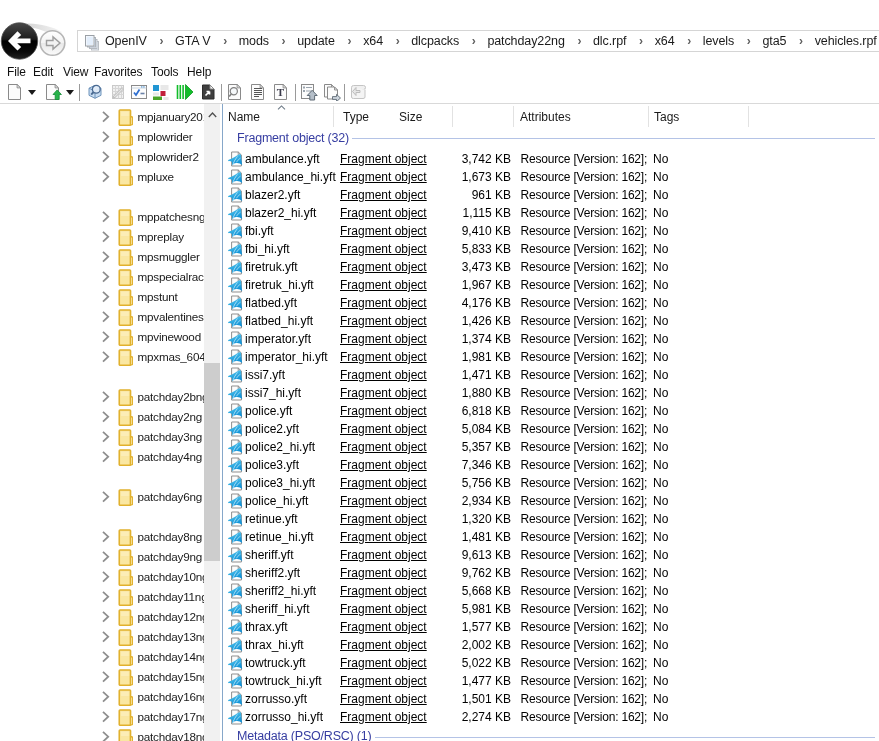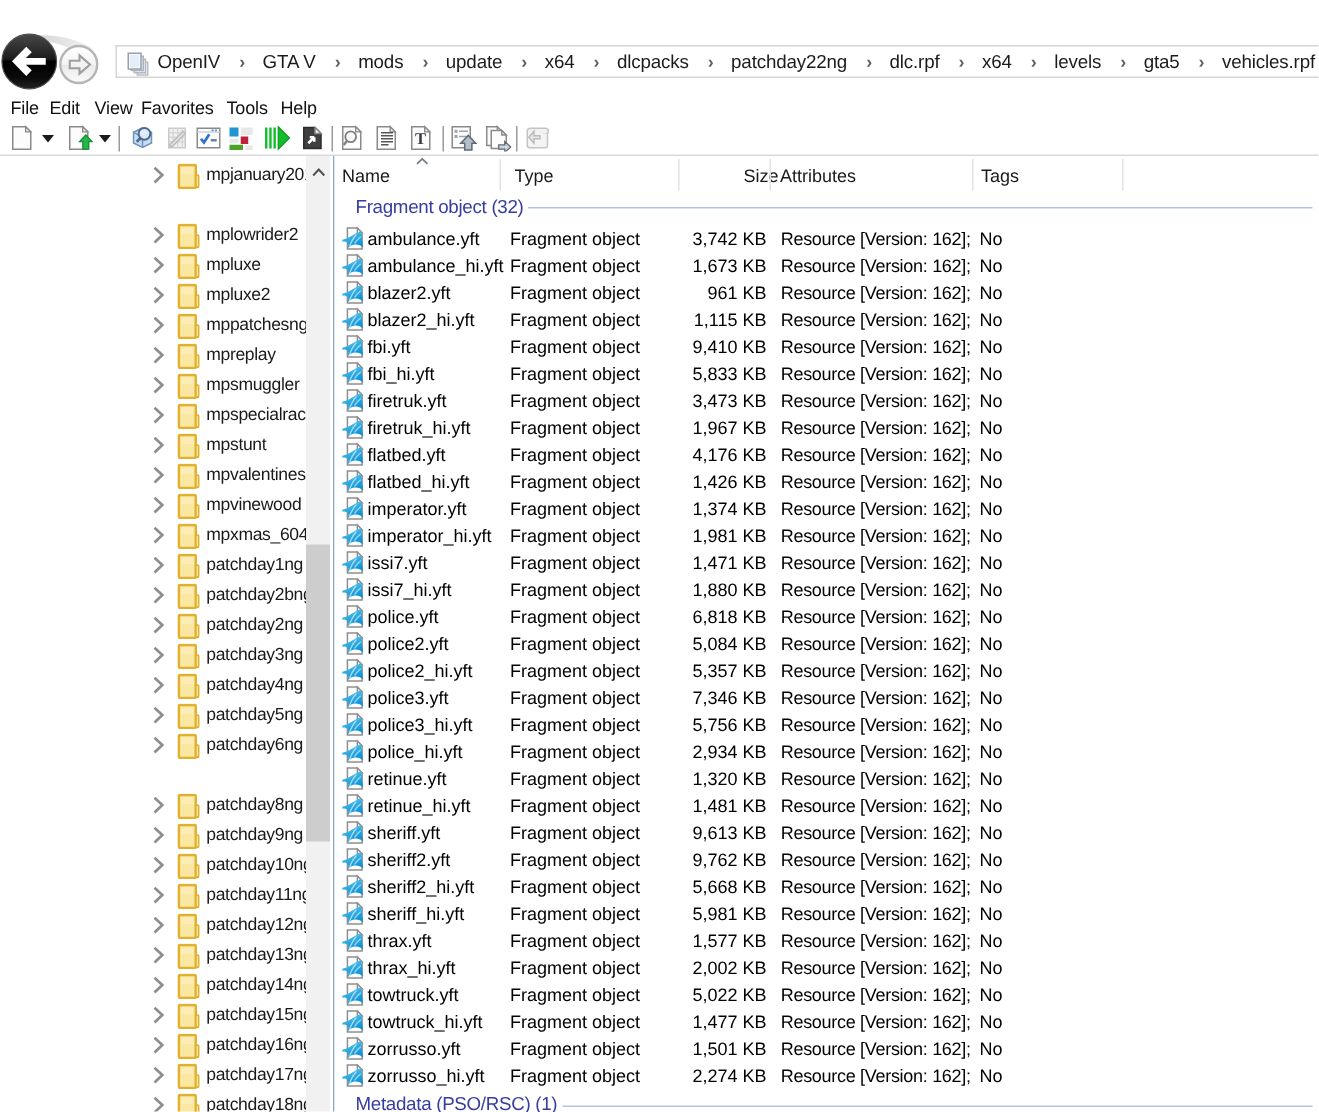--- a/index.html
+++ b/index.html
@@ -34,21 +34,21 @@
 
 #list{position:absolute;left:223px;top:104px;width:656px;height:637px;background:#fff;
   font-size:12px;color:#000;}
 .hsep{position:absolute;top:2px;width:1px;height:21px;background:#e2e2e2;}
 .hdr{position:absolute;top:6px;font-size:12px;color:#1a1a1a;}
 .grp{position:absolute;font-size:12.5px;letter-spacing:-0.2px;color:#363da1;white-space:nowrap;}
 .grpline{position:absolute;height:1px;background:#b4c3e6;}
 .row{position:absolute;left:0;width:656px;height:18px;}
 .row svg{position:absolute;left:5px;top:1px;}
 .row .nm{position:absolute;left:22px;top:2px;white-space:nowrap;}
-.row .ty{position:absolute;left:117px;top:2px;}
+.row .ty{position:absolute;left:117px;top:2px;text-decoration:underline;}
 .row .sz{position:absolute;left:188px;top:2px;width:100px;text-align:right;}
 .row .at{position:absolute;left:297.5px;top:2px;letter-spacing:-0.2px;}
 .row .tg{position:absolute;left:430px;top:2px;}
 </style></head><body>
 <svg width="0" height="0" style="position:absolute">
     <defs>
 <linearGradient id="gswoosh" x1="0" y1="0" x2="0.4" y2="1">
  <stop offset="0" stop-color="#9adef5"></stop>
         <stop offset="0.45" stop-color="#36b0e4"></stop>
  <stop offset="1" stop-color="#0e8fd6"></stop>
@@ -233,47 +233,47 @@
 <div id="tree">
     <div class="trow" style="top:3px">
       <svg class="chev" width="8" height="12" viewBox="0 0 8 12">
         <use href="#tchev"></use>
       </svg>
       <svg class="fold" width="16" height="17" viewBox="0 0 15 16">
         <use href="#fold"></use>
       </svg>
       <span class="lbl">mpjanuary2016</span>
     </div>
+    <div class="trow" style="top:23px">
+      <svg class="chev" width="8" height="12" viewBox="0 0 8 12">
+        <use href="#tchev"></use>
+      </svg>
+      <svg class="fold" width="16" height="17" viewBox="0 0 15 16">
+        <use href="#fold"></use>
+      </svg>
+      <span class="lbl">mplowrider</span>
+    </div>
     <div class="trow" style="top:43px">
       <svg class="chev" width="8" height="12" viewBox="0 0 8 12">
         <use href="#tchev"></use>
       </svg>
       <svg class="fold" width="16" height="17" viewBox="0 0 15 16">
         <use href="#fold"></use>
       </svg>
       <span class="lbl">mplowrider2</span>
     </div>
     <div class="trow" style="top:63px">
       <svg class="chev" width="8" height="12" viewBox="0 0 8 12">
         <use href="#tchev"></use>
       </svg>
       <svg class="fold" width="16" height="17" viewBox="0 0 15 16">
         <use href="#fold"></use>
       </svg>
       <span class="lbl">mpluxe</span>
     </div>
-    <div class="trow" style="top:83px">
-      <svg class="chev" width="8" height="12" viewBox="0 0 8 12">
-        <use href="#tchev"></use>
-      </svg>
-      <svg class="fold" width="16" height="17" viewBox="0 0 15 16">
-        <use href="#fold"></use>
-      </svg>
-      <span class="lbl">mpluxe2</span>
-    </div>
     <div class="trow" style="top:123px">
       <svg class="chev" width="8" height="12" viewBox="0 0 8 12">
         <use href="#tchev"></use>
       </svg>
       <svg class="fold" width="16" height="17" viewBox="0 0 15 16">
         <use href="#fold"></use>
       </svg>
       <span class="lbl">mpreplay</span>
     </div>
     <div class="trow" style="top:103px">
@@ -332,29 +332,20 @@
     </div>
     <div class="trow" style="top:243px">
       <svg class="chev" width="8" height="12" viewBox="0 0 8 12">
         <use href="#tchev"></use>
       </svg>
       <svg class="fold" width="16" height="17" viewBox="0 0 15 16">
         <use href="#fold"></use>
       </svg>
       <span class="lbl">mpxmas_604490</span>
     </div>
-    <div class="trow" style="top:263px">
-      <svg class="chev" width="8" height="12" viewBox="0 0 8 12">
-        <use href="#tchev"></use>
-      </svg>
-      <svg class="fold" width="16" height="17" viewBox="0 0 15 16">
-        <use href="#fold"></use>
-      </svg>
-      <span class="lbl">patchday1ng</span>
-    </div>
     <div class="trow" style="top:283px">
       <svg class="chev" width="8" height="12" viewBox="0 0 8 12">
         <use href="#tchev"></use>
       </svg>
       <svg class="fold" width="16" height="17" viewBox="0 0 15 16">
         <use href="#fold"></use>
       </svg>
       <span class="lbl">patchday2bng</span>
     </div>
     <div class="trow" style="top:303px">
@@ -376,29 +367,20 @@
       <span class="lbl">patchday3ng</span>
     </div>
     <div class="trow" style="top:343px">
       <svg class="chev" width="8" height="12" viewBox="0 0 8 12">
         <use href="#tchev"></use>
       </svg>
       <svg class="fold" width="16" height="17" viewBox="0 0 15 16">
         <use href="#fold"></use>
       </svg>
       <span class="lbl">patchday4ng</span>
-    </div>
-    <div class="trow" style="top:363px">
-      <svg class="chev" width="8" height="12" viewBox="0 0 8 12">
-        <use href="#tchev"></use>
-      </svg>
-      <svg class="fold" width="16" height="17" viewBox="0 0 15 16">
-        <use href="#fold"></use>
-      </svg>
-      <span class="lbl">patchday5ng</span>
     </div>
     <div class="trow" style="top:383px">
       <svg class="chev" width="8" height="12" viewBox="0 0 8 12">
         <use href="#tchev"></use>
       </svg>
       <svg class="fold" width="16" height="17" viewBox="0 0 15 16">
         <use href="#fold"></use>
       </svg>
       <span class="lbl">patchday6ng</span>
     </div>
@@ -505,21 +487,21 @@
 <div id="tsb">
     <div class="thumb"></div>
   </div>
 <svg class="abs" style="left:208px;top:112px" width="9" height="6" viewBox="0 0 9 6">
     <path d="M0.8,5 L4.5,1 L8.2,5" fill="none" stroke="#505050" stroke-width="1.3"></path>
   </svg>
 <div id="vdiv"></div>
 <div id="list">
     <span class="hdr" style="left:5px">Name</span>
     <span class="hdr" style="left:120px">Type</span>
-    <span class="hdr" style="left:196px;width:100px;text-align:right;position:absolute">Size</span>
+    <span class="hdr" style="left:176px;width:100px;text-align:left;position:absolute">Size</span>
     <span class="hdr" style="left:297px">Attributes</span>
     <span class="hdr" style="left:431px">Tags</span>
     <div class="hsep" style="left:110px"></div>
     <div class="hsep" style="left:229px"></div>
     <div class="hsep" style="left:290px"></div>
     <div class="hsep" style="left:425px"></div>
     <div class="hsep" style="left:525px"></div>
     <svg class="abs" style="left:54px;top:1px" width="9" height="5" viewBox="0 0 9 5">
       <path d="M1,4.3 L4.5,0.9 L8,4.3" fill="none" stroke="#6e7b87" stroke-width="1.1"></path>
     </svg>

